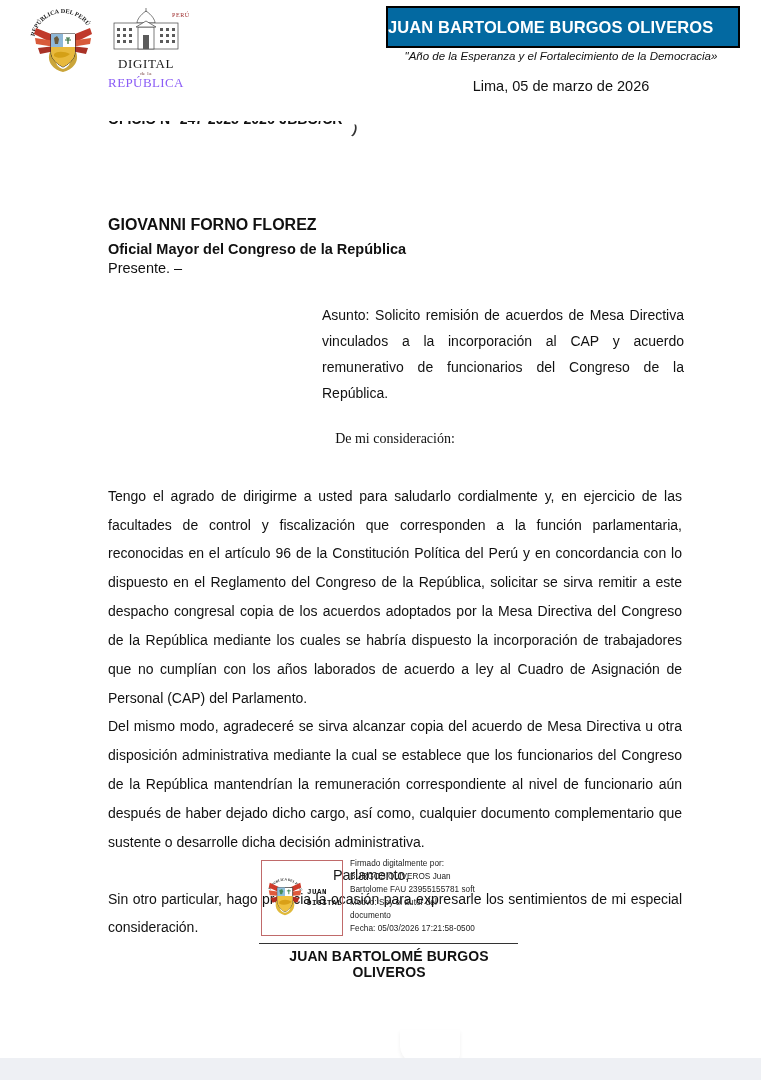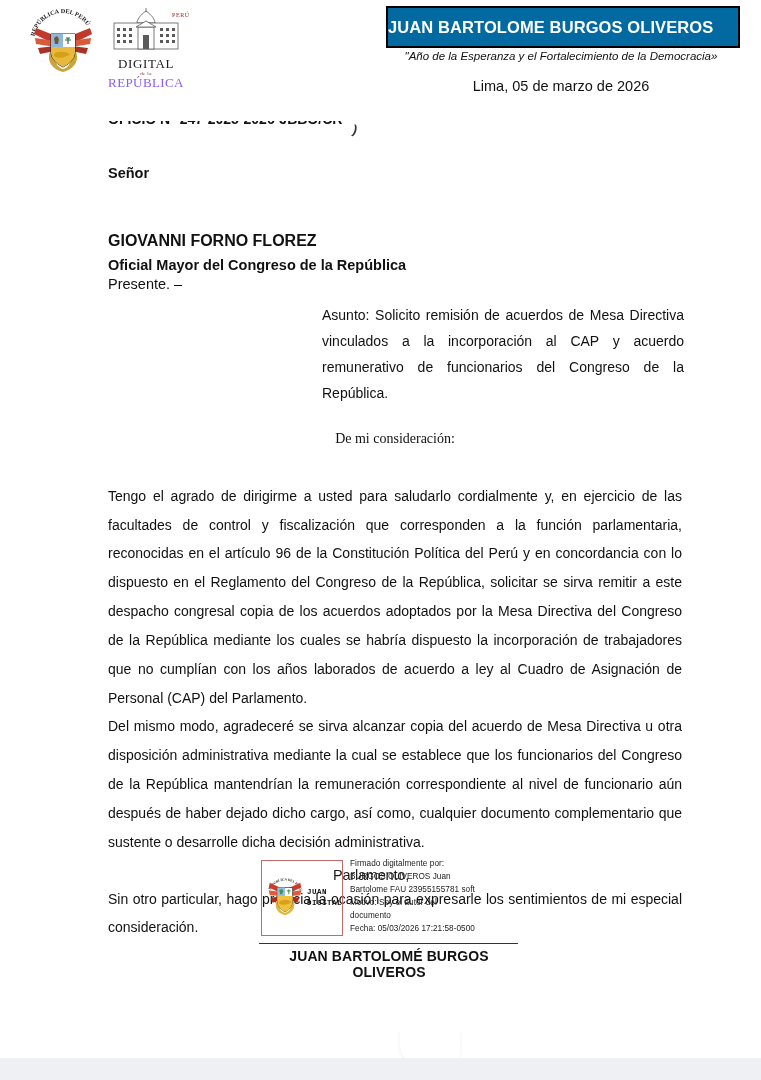--- a/index.html
+++ b/index.html
@@ -392,21 +392,20 @@
     <div class="motto">"Año de la Esperanza y el Fortalecimiento de la Democracia»</div>
     <div class="dateline">Lima, 05  de marzo de 2026</div>
   </div>
 
   <div class="doc-number">
     <div class="inner">OFICIO N° 247-2025-2026-JBBO/CR</div>
     <div class="tail">)</div>
   </div>
 
   <div class="addressee">
-    <div class="senor">Señor</div>
     <div class="name">GIOVANNI FORNO FLOREZ</div>
     <div class="role">Oficial Mayor del Congreso de la República</div>
     <div class="presente">Presente. –</div>
   </div>
 
   <div class="asunto">
     <b>Asunto:</b>
     <span>Solicito remisión de acuerdos de Mesa Directiva vinculados a la incorporación al CAP y acuerdo remunerativo de funcionarios del Congreso de la República.</span>
   </div>
 

